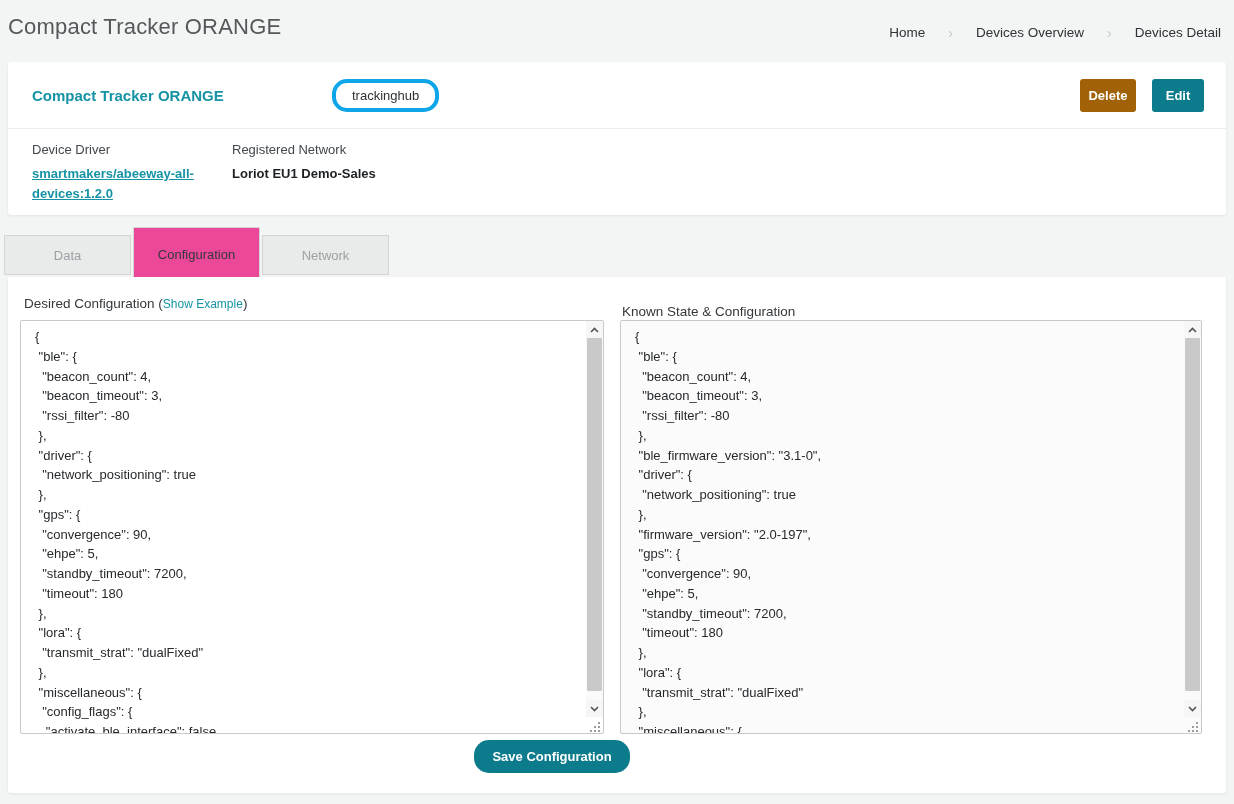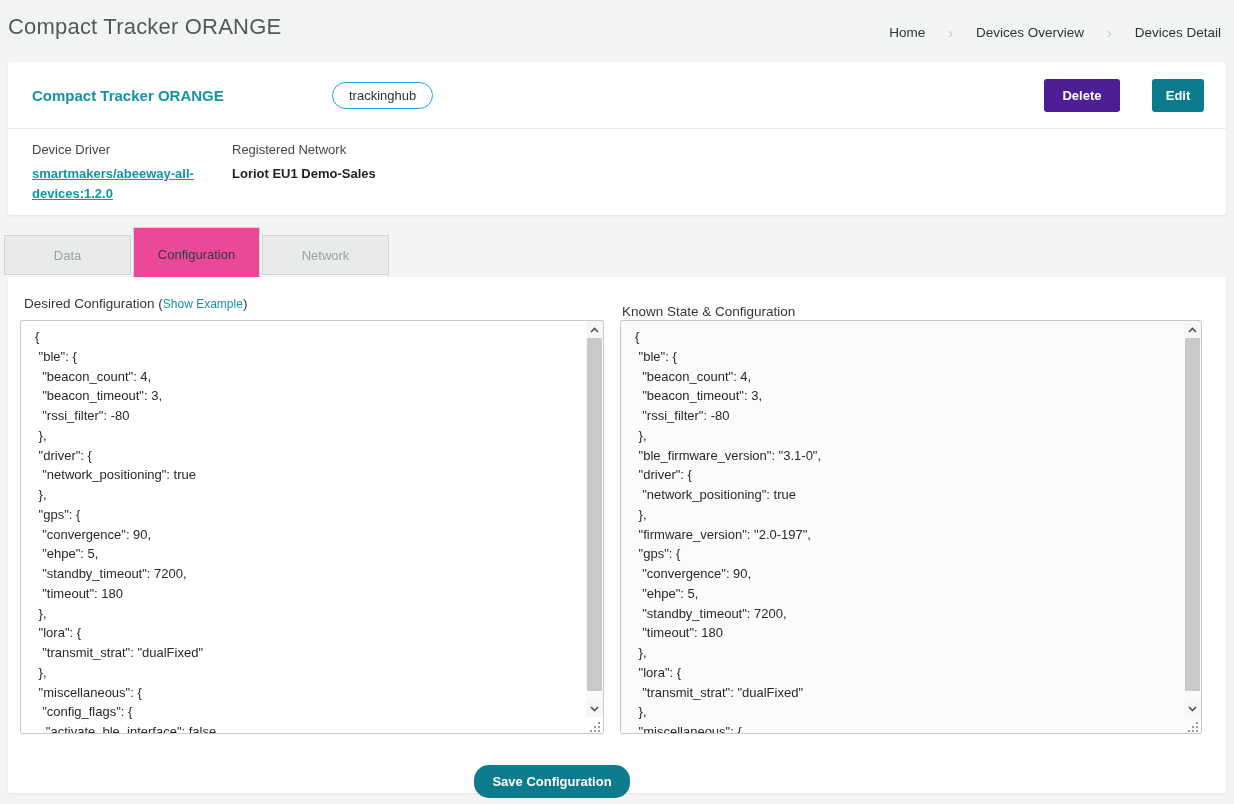--- a/index.html
+++ b/index.html
@@ -27,30 +27,30 @@
     background:#fff;border-radius:3px;box-shadow:0 1px 3px rgba(0,0,0,.07);
     box-sizing:border-box;
   }
   .card-top{
     position:absolute;left:0;top:0;right:0;height:66px;
     display:flex;align-items:center;
     padding:0 22px 0 24px;box-sizing:border-box;
   }
   .card-title{font-size:15px;font-weight:bold;color:#1593a5;width:300px;}
   .badge{
-    display:inline-block;border:1px solid #0ea5e9;border-radius:15px;
+    display:inline-block;border:4px solid #0ea5e9;border-radius:15px;
     padding:5px 16px;font-size:13px;color:#2e3338;background:#fff;
   }
   .card-top .spacer{flex:1;}
   .btn{
     display:inline-flex;align-items:center;justify-content:center;
     height:33px;border:none;border-radius:3px;color:#fff;
     font-size:13px;font-weight:bold;font-family:inherit;cursor:pointer;
   }
-  .btn-delete{background:#4c1d95;width:76px;margin-right:32px;}
+  .btn-delete{background:#a16207;width:56px;margin-right:16px;}
   .btn-edit{background:#0c7b8b;width:52px;}
   .card-divider{position:absolute;left:0;right:0;top:66px;height:1px;background:#ededed;}
   .fields{position:absolute;left:24px;top:80px;display:flex;}
   .field{width:200px;box-sizing:border-box;padding-right:30px;}
   .field-label{font-size:13px;color:#41474c;margin-bottom:7px;}
   .field-value{font-size:13px;font-weight:bold;color:#1d2124;line-height:20px;}
   .field-value.link{color:#1593a5;cursor:pointer;word-wrap:break-word;max-width:168px;text-decoration:underline;}
   
   .tabs{
     position:absolute;left:4px;top:233px;height:44px;
@@ -100,21 +100,21 @@
   }
   .sb-up{top:0;}
   .sb-down{bottom:0;}
   .sb-thumb{
     position:absolute;left:1px;top:17px;width:15px;height:353px;
     background:#c9c9c9;border-radius:1px;cursor:pointer;
   }
   .grip{position:absolute;right:2px;bottom:2px;width:12px;height:12px;cursor:nwse-resize;}
   
   .save-btn{
-    position:absolute;left:474px;top:765px;width:156px;height:33px;
+    position:absolute;left:474px;top:740px;width:156px;height:33px;
     background:#0c7b8b;border:none;border-radius:15px;
     color:#fff;font-size:13px;font-weight:bold;font-family:inherit;cursor:pointer;
   }
 </style>
 </head>
 <body>
 
 <div class="page-title">Compact Tracker ORANGE</div>
 
 <div class="breadcrumb">

